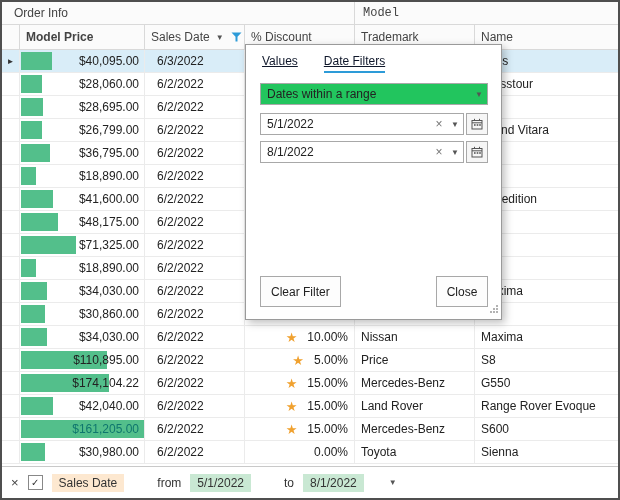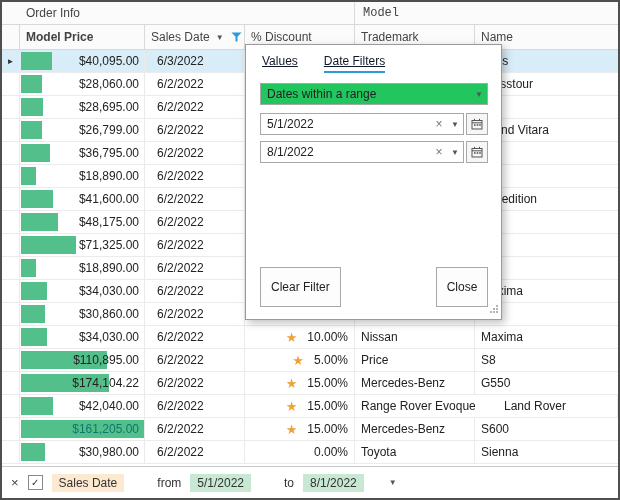--- a/index.html
+++ b/index.html
@@ -10,21 +10,21 @@
     font-family:"Liberation Sans", sans-serif; font-size:12px; color:#222;
     overflow:hidden;
   }
   :root {
     --bar:#53bf8b; --star:#f0a12f; --selected:#d9edf8;
     --chip-field:#fde8d0; --chip-value:#c9e8d3; --accent:#2d9bd8;
   }
   
   .band-row { display:flex; height:22px; background:#fbfbfb; border-bottom:1px solid #d9d9d9; color:#444; }
   .band { display:flex; align-items:center; border-right:1px solid #d9d9d9; box-sizing:border-box; }
-  .band.b0 { width:353px; padding-left:24px; }
+  .band.b0 { width:353px; padding-left:12px; }
   .band.b1 { flex:1; padding-left:8px; border-right:none;font-family:Liberation Mono, monospace; }
   .header-row { display:flex; height:24px; background:#fbfbfb; border-bottom:1px solid #d9d9d9; color:#444; }
   .hcell { display:flex; align-items:center; padding-left:6px; border-right:1px solid #d9d9d9; box-sizing:border-box; overflow:hidden; white-space:nowrap; }
   .c-ind { width:18px; padding:0; }
   .c-price { width:125px;font-weight:bold; }
   .c-date { width:100px; }
   .c-disc { width:110px; }
   .c-tm { width:120px; }
   .c-name { flex:1; border-right:none; }
   .sort-arrow { font-size:8px; color:#555; margin-left:6px; }
@@ -53,21 +53,21 @@
   .tab.active { border-bottom-color:var(--accent); }
   .combo { position:absolute; left:14px; right:13px; top:38px; height:22px; border:1px solid #a8a8a8; display:flex; align-items:center; box-sizing:border-box; background:#22c55e; }
   .combo-text { flex:1; padding-left:6px; }
   .dd-arrow { width:16px; text-align:center; color:#555; font-size:8px; }
   .date-row { position:absolute; left:14px; right:13px; height:22px; display:flex; gap:2px; }
   .date-row.d1 { top:68px; } .date-row.d2 { top:96px; }
   .date-field { flex:1; border:1px solid #a8a8a8; display:flex; align-items:center; box-sizing:border-box; background:#fff; }
   .date-text { flex:1; padding-left:6px; }
   .clear-x { width:16px; text-align:center; color:#777; font-size:12px; }
   .cal-btn { width:22px; border:1px solid #a8a8a8; background:#f6f6f6; display:flex; align-items:center; justify-content:center; box-sizing:border-box; }
-  .pbtn { position:absolute; bottom:12px; height:40px; background:#fdfdfd; border:1px solid #a8a8a8; display:flex; align-items:center; justify-content:center; padding:0 10px; box-sizing:border-box; color:#222; }
+  .pbtn { position:absolute; bottom:12px; height:31px; background:#fdfdfd; border:1px solid #a8a8a8; display:flex; align-items:center; justify-content:center; padding:0 10px; box-sizing:border-box; color:#222; }
   .pbtn.clear { left:14px; }
   .pbtn.close { right:13px; width:52px; }
   .grip { position:absolute; right:2px; bottom:2px; }
   
   .filter-panel {
     position:absolute; left:0; right:0; bottom:0; height:32px;
     border-top:1px solid #c9c9c9; background:#fff;
     display:flex; align-items:center; gap:9px; padding:0 9px; box-sizing:border-box;
   }
   .fp-close { color:#444; font-size:13px; }
@@ -471,25 +471,25 @@
         <span class="bar" style="width: 26%;"></span>
         <span class="price-text">$42,040.00</span>
       </div>
       <div class="cell date-cell">
           <span class="date-text">6/2/2022</span>
         </div>
       <div class="cell disc-cell">
         <span class="star">★</span>
         <span class="disc-text">15.00%</span>
       </div>
+      <div class="cell tm-cell">
+          <span class="tm-text">Land Rover</span>
+        </div>
       <div class="cell name-cell">
           <span class="name-text">Range Rover Evoque</span>
-        </div>
-      <div class="cell tm-cell">
-          <span class="tm-text">Land Rover</span>
         </div>
     </div>
 
     <div class="row">
       <div class="cell ind-cell">
           <span class="ind-arrow"></span>
         </div>
       <div class="cell price-cell">
         <span class="bar" style="width: 100%;"></span>
         <span class="price-text" style="color: #0f766e; margin-left: 40px;">$161,205.00</span>

